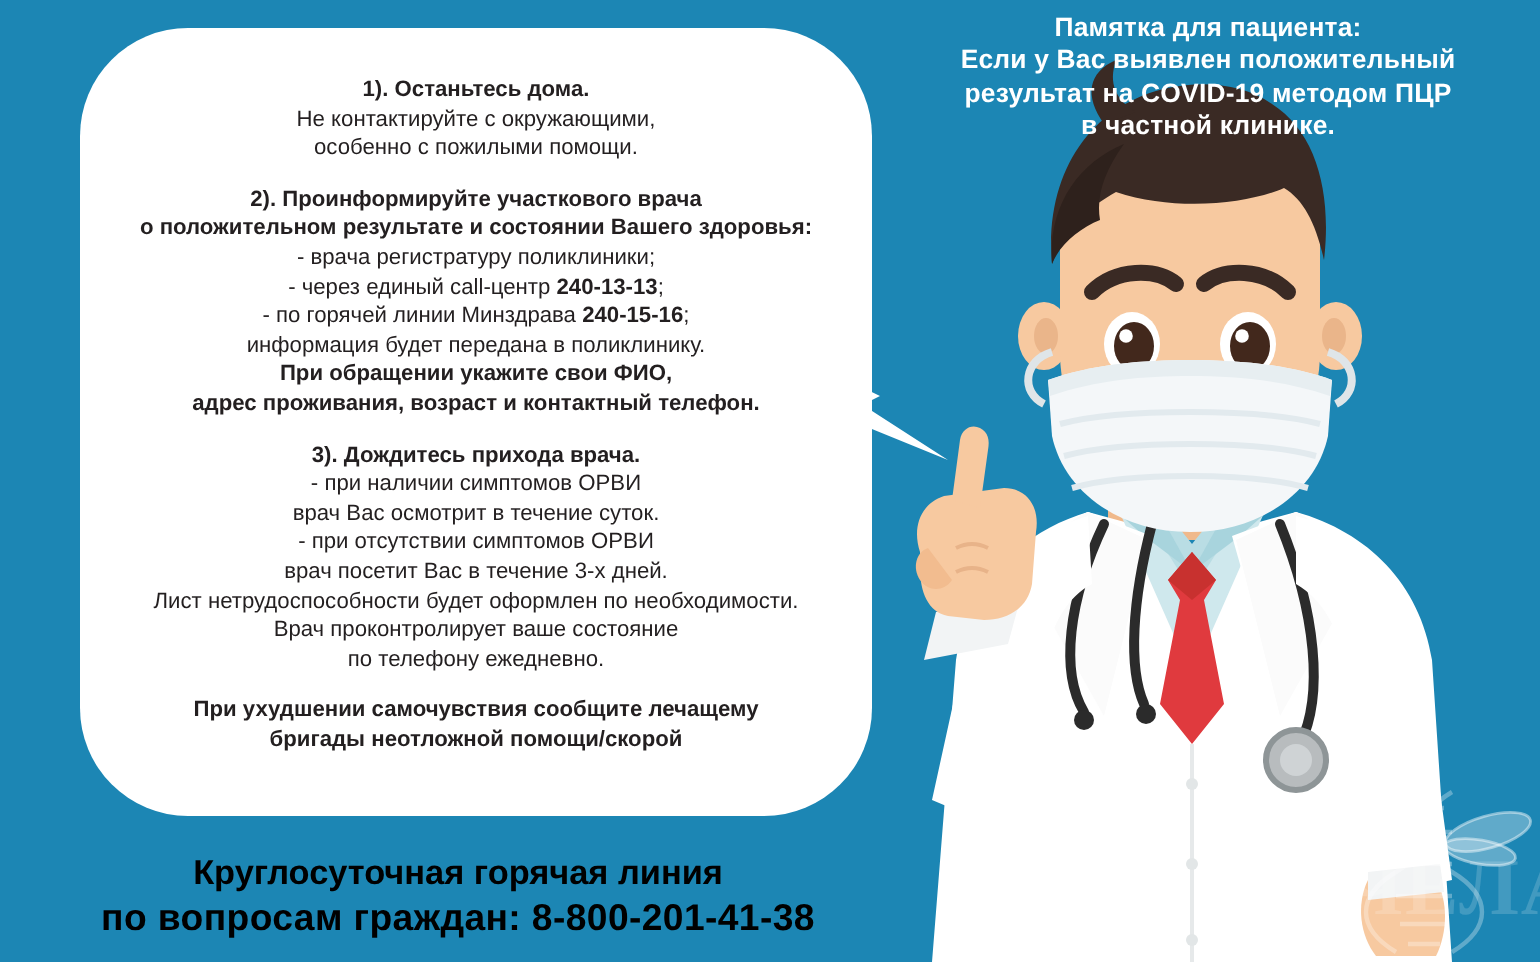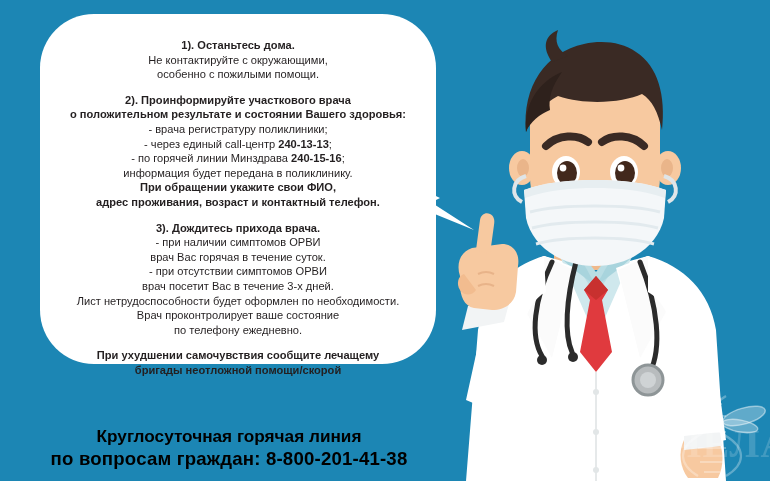--- a/index.html
+++ b/index.html
@@ -16,21 +16,21 @@
   .header{
     position:absolute;left:440px;top:6px;width:328px;
     text-align:center;color:#ffffff;
     font-size:13.2px;font-weight:bold;line-height:16.4px;
     letter-spacing:.1px;z-index:14;
   }
   .header div{white-space:nowrap;}
 
   
   .card{
-    position:absolute;left:40px;top:14px;width:396px;height:350px;
+    position:absolute;left:40px;top:14px;width:396px;height:394px;
     background:#ffffff;border-radius:54px;z-index:6;
   }
   .tail{position:absolute;left:378px;top:138px;z-index:7;}
 
   .card-body{
     position:absolute;left:0;top:0;width:100%;height:100%;
     box-sizing:border-box;padding:24px 18px 10px 18px;
     text-align:center;color:#231f20;
   }
   .ln{font-size:11.1px;line-height:14.6px;white-space:nowrap;}
@@ -206,35 +206,41 @@
       <div class="ln"><span>- через единый call-центр </span><b>240-13-13</b><span>;</span></div>
       <div class="ln"><span>- по горячей линии Минздрава </span><b>240-15-16</b><span>;</span></div>
       <div class="ln">информация будет передана в поликлинику.</div>
       <div class="ln b">При обращении укажите свои ФИО,</div>
       <div class="ln b">адрес проживания, возраст и контактный телефон.</div>
 
       <div class="gap"></div>
 
       <div class="ln b">3). Дождитесь прихода врача.</div>
       <div class="ln">- при наличии симптомов ОРВИ</div>
-      <div class="ln">врач Вас горячая в течение суток.</div>
+      <div class="ln">врач Вас осмотрит в течение суток.</div>
       <div class="ln">- при отсутствии симптомов ОРВИ</div>
       <div class="ln">врач посетит Вас в течение 3-х дней.</div>
       <div class="ln">Лист нетрудоспособности будет оформлен по необходимости.</div>
       <div class="ln">Врач проконтролирует ваше состояние</div>
       <div class="ln">по телефону ежедневно.</div>
 
       <div class="gap"></div>
 
       <div class="ln b">При ухудшении самочувствия сообщите лечащему</div>
       <div class="ln b">бригады неотложной помощи/скорой</div>
 
     </div>
   </div>
 
+  <div class="header">
+    <div>Памятка для пациента:</div>
+    <div>Если у Вас выявлен положительный</div>
+    <div>результат на COVID-19 методом ПЦР</div>
+    <div>в частной клинике.</div>
+  </div>
 
   <div class="hotline">
     <div class="h1">Круглосуточная горячая линия</div>
     <div class="h2">по вопросам граждан: 8-800-201-41-38</div>
   </div>
 
   <div class="watermark">
     <svg width="130" height="89" viewBox="0 0 130 89">
       <g stroke="rgba(255,255,255,.30)" stroke-width="2.2" fill="none">
         <path d="M58 4 C 78 16, 78 32, 58 44 C 38 56, 38 72, 58 84"></path>

